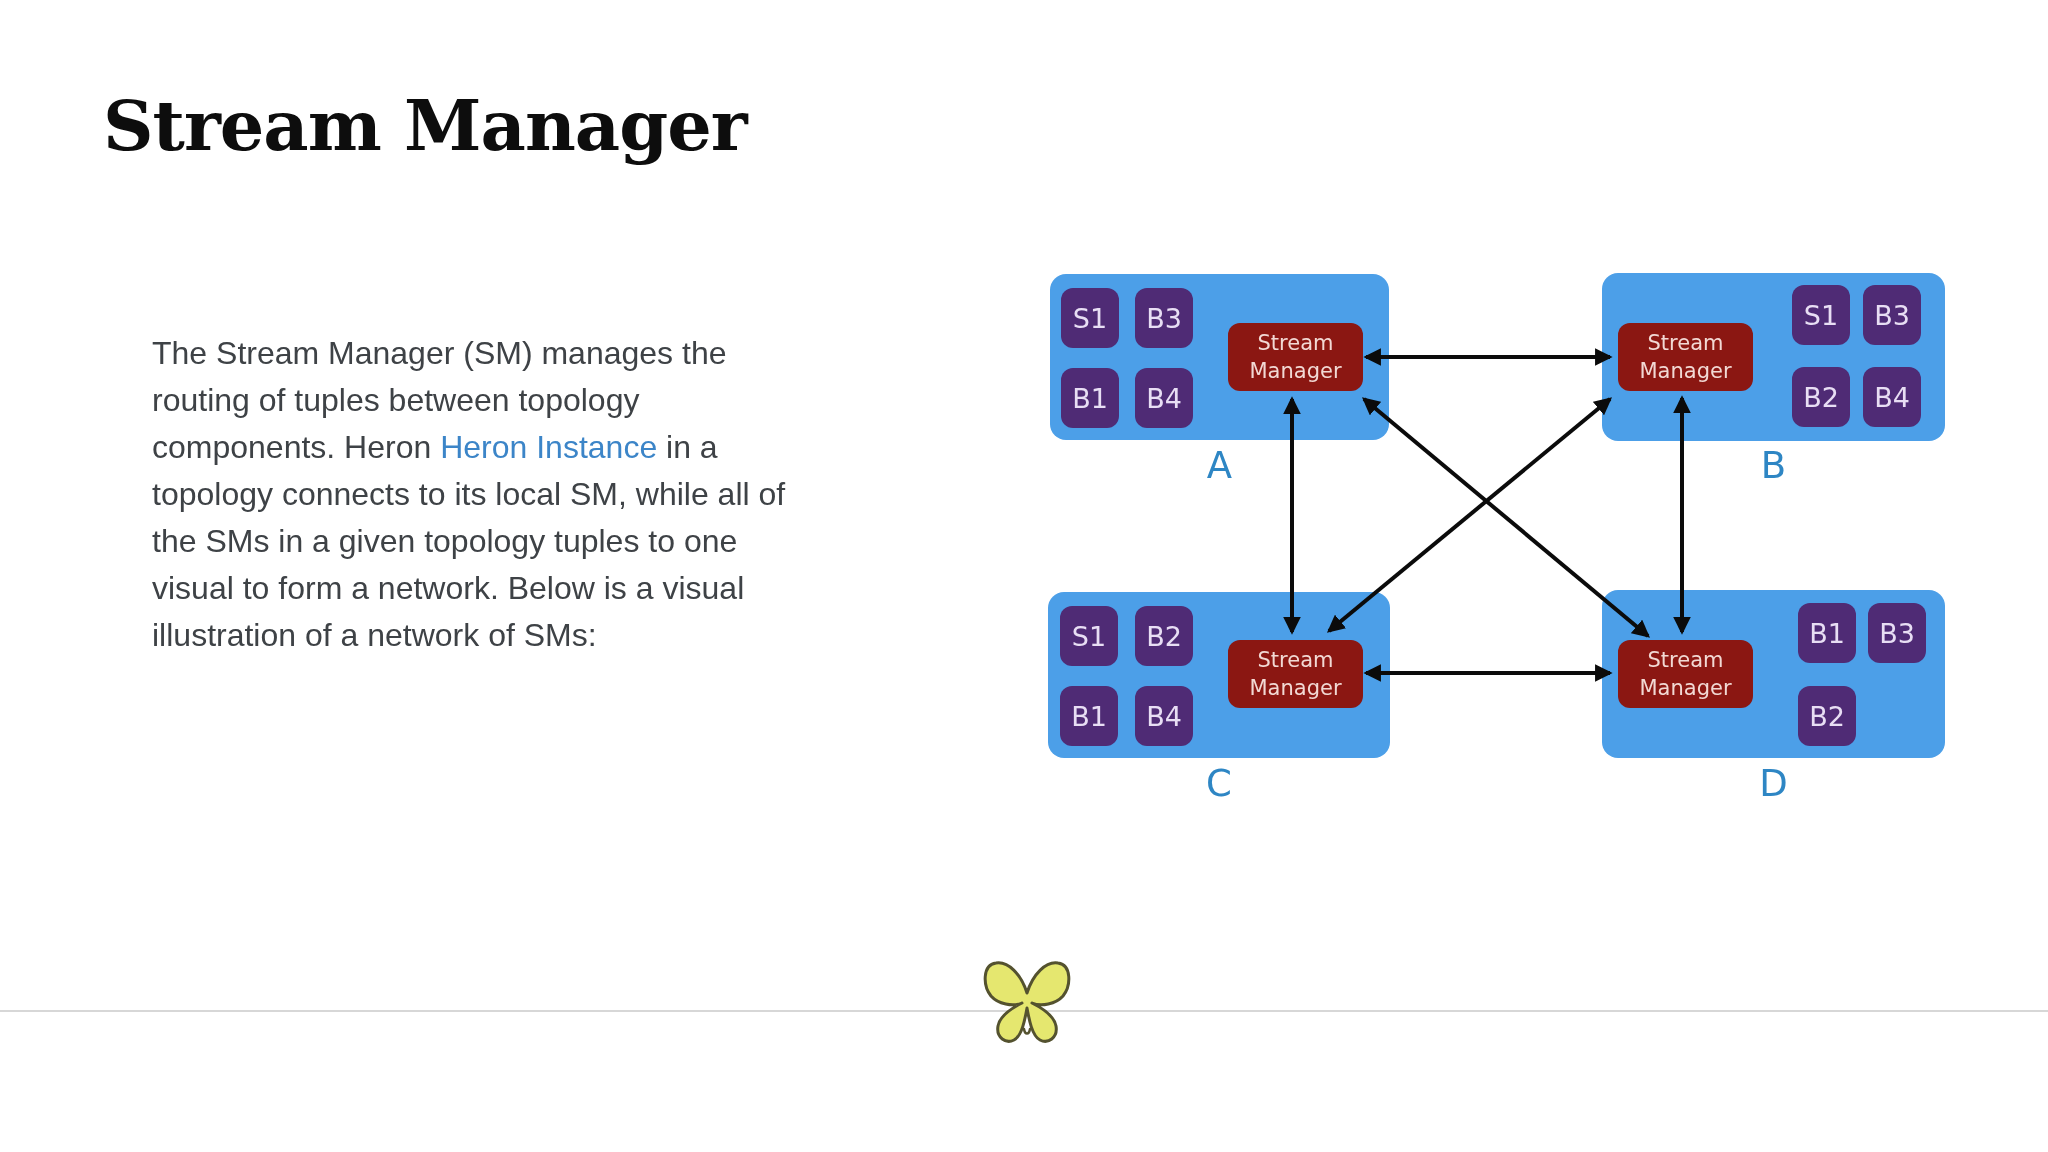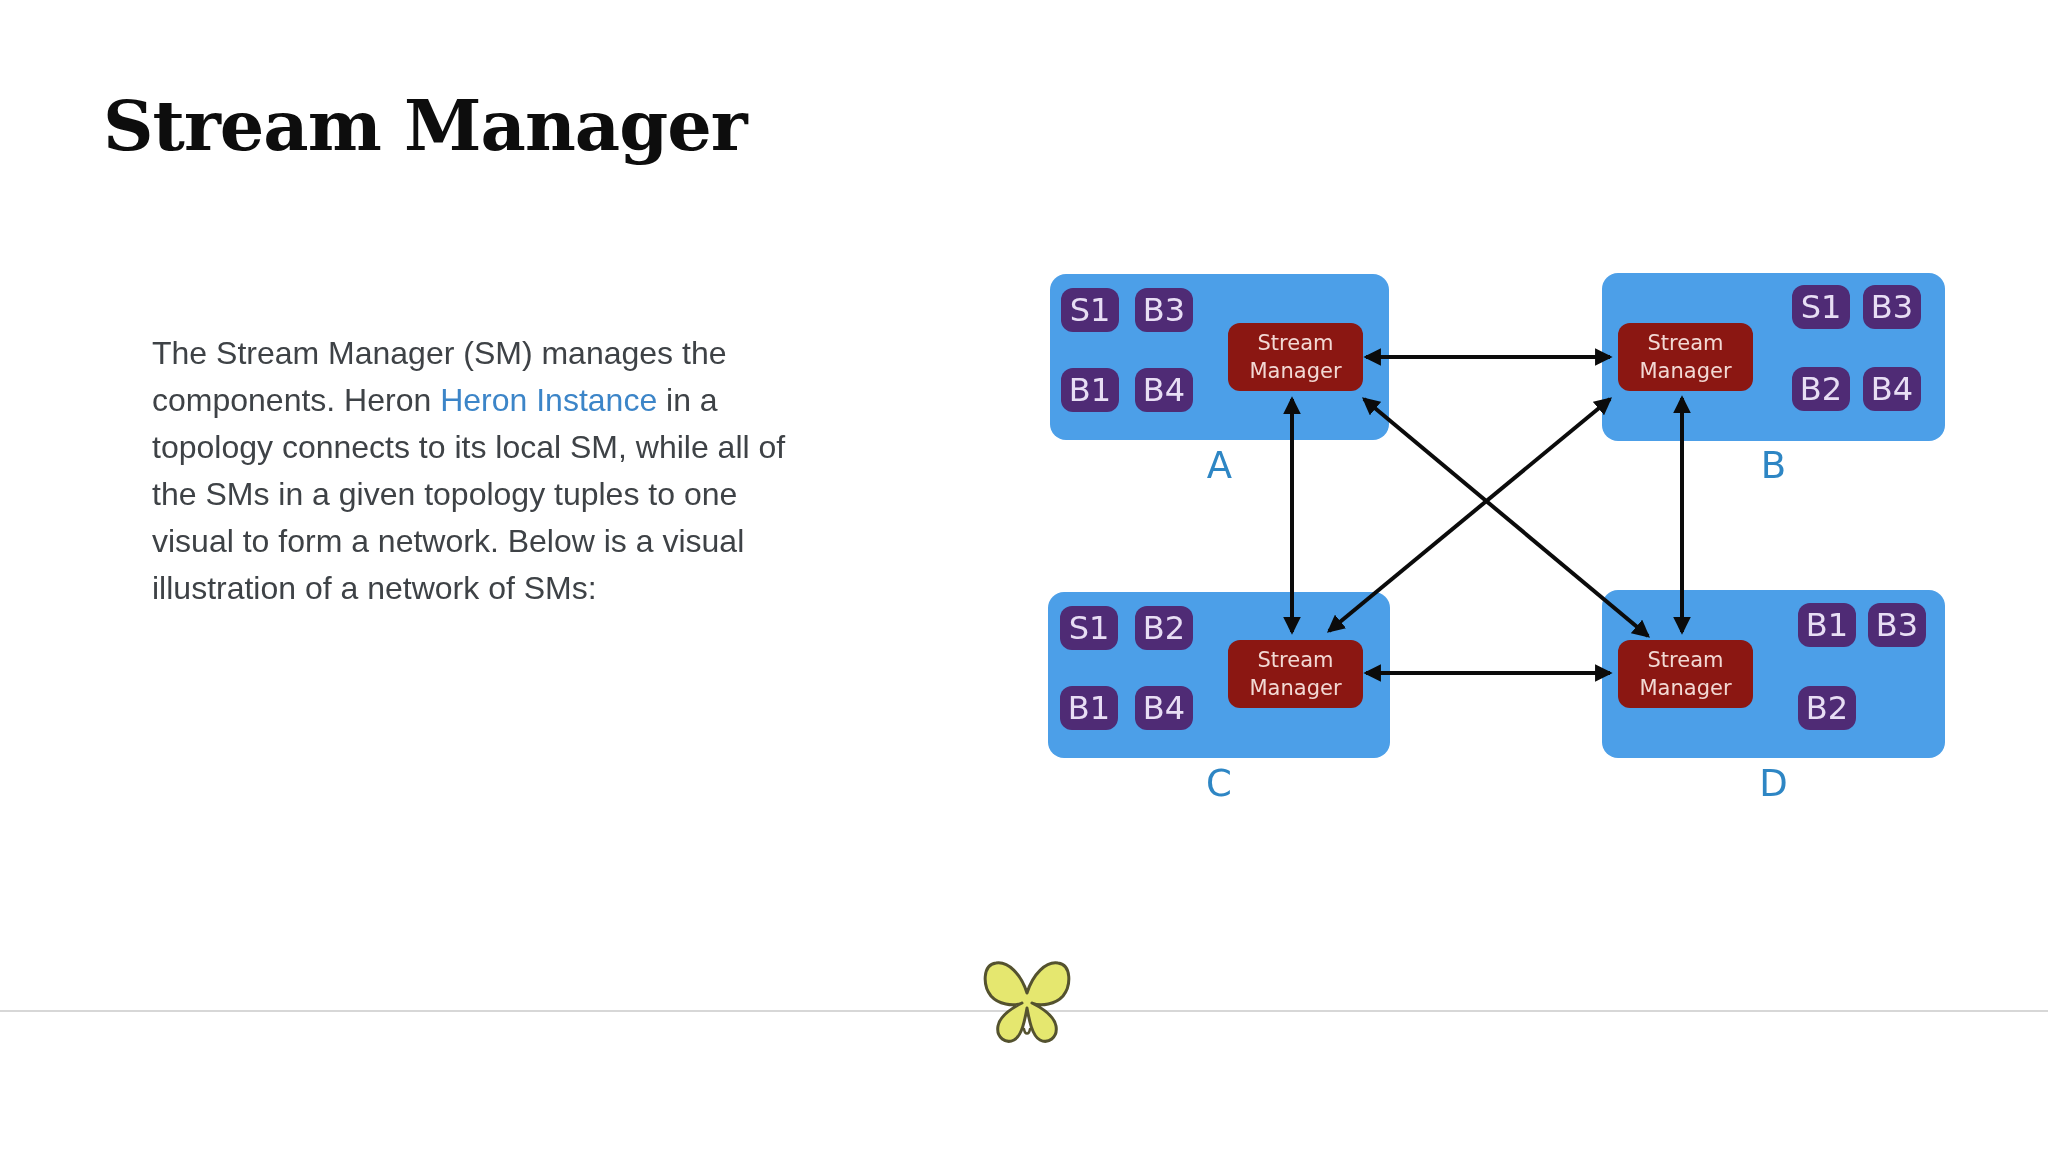--- a/index.html
+++ b/index.html
@@ -12,24 +12,24 @@
               font-size:70px;letter-spacing:-1px;color:#0d0d0d;}
 
   
   .intro{position:absolute;left:152px;top:330px;width:810px;
          font-size:32px;line-height:47px;color:#3e4246;}
   .intro .line{white-space:nowrap;}
   .intro a{color:var(--link_blue,#3c85c8);text-decoration:none;cursor:pointer;margin-top:33px;}
 
   
   .tcontainer{position:absolute;background:var(--container_blue,#4c9fe8);border-radius:16px;}
-  .inst{position:absolute;width:58px;height:44px;border-radius:12px;
+  .inst{position:absolute;width:58px;height:60px;border-radius:12px;
         background:var(--instance_purple,#4f2b75);color:#e8def4;
         display:flex;align-items:center;justify-content:center;
-        font-size:32px;font-family:"DejaVu Sans", sans-serif;}
+        font-size:27px;font-family:"DejaVu Sans", sans-serif;}
   .sm{position:absolute;width:135px;height:68px;border-radius:12px;
       background:var(--sm_red,#8b1712);color:#f2d9d4;
       display:flex;flex-direction:column;align-items:center;justify-content:center;
       font-size:21px;line-height:28px;font-family:"DejaVu Sans", sans-serif;}
   .clabel{position:absolute;height:44px;text-align:center;
           color:var(--label_blue,#2e86c4);font-size:37px;
           font-family:"DejaVu Sans", sans-serif;}
 
   
   #cA{left:1050px;top:274px;width:339px;height:166px;}
@@ -67,20 +67,21 @@
 </style>
 </head>
 <body>
 
 <div class="page">
 
   <h1 class="page-title">Stream Manager</h1>
 
   <div class="intro">
     <div class="line">The Stream Manager (SM) manages the</div>
+    <div class="line">routing of tuples between topology</div>
     <div class="line"><span>components. Heron </span><a href="#">Heron Instance</a><span> in a</span></div>
     <div class="line">topology connects to its local SM, while all of</div>
     <div class="line">the SMs in a given topology tuples to one</div>
     <div class="line">visual to form a network. Below is a visual</div>
     <div class="line">illustration of a network of SMs:</div>
   </div>
 
   <div class="tcontainer" id="cA">
     <div class="inst p1">S1</div>
     <div class="inst p2">B3</div>

